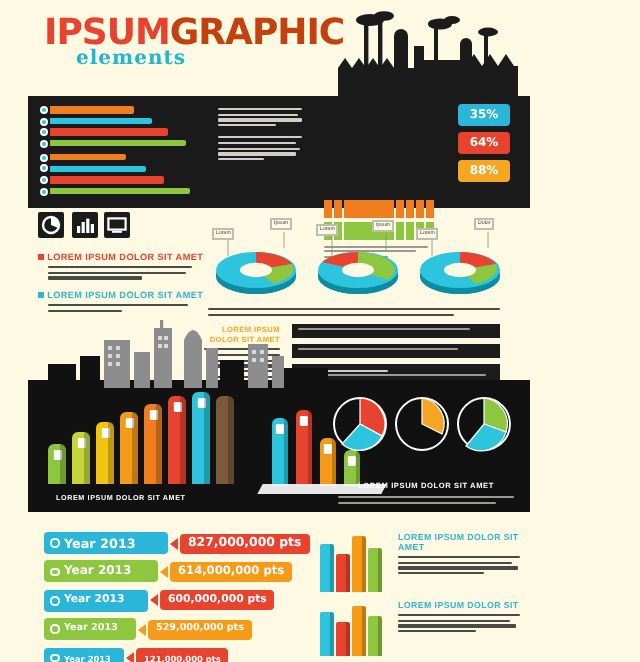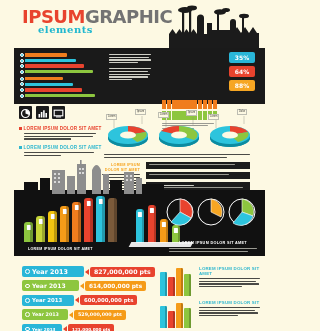--- a/index.html
+++ b/index.html
@@ -19,21 +19,21 @@
   .lorem-lines{display:flex;flex-direction:column;gap:1.4px;}
   .ll{height:1.3px;background:#9a9a92;border-radius:.5px;}
   .ll.dk{background:#4a4a46;}
   .ll.lt{background:#cfcfc6;}
 
   
   #header{position:absolute;left:0;top:0;width:265px;height:48px;background:#fdf9e3;}
   #title-wrap{position:absolute;left:22px;top:8px;}
   #title-main{font-family:"DejaVu Sans",sans-serif;font-weight:bold;font-size:18px;letter-spacing:-0.5px;line-height:18px;white-space:nowrap;}
   #title-main .info{color:#e8432e;}
-  #title-main .graphic{color:#737373;}
+  #title-main .graphic{color:#c2410c;}
   #title-sub{font-family:"DejaVu Serif",serif;font-weight:bold;font-size:10px;color:#1fb7cf;letter-spacing:.5px;margin-top:-2px;margin-left:16px;}
 
   
   #factory{position:absolute;left:145px;top:4px;width:118px;height:44px;}
 
   
   #top-panel{left:14px;top:48px;width:251px;height:56px;background:#1a1a1a;}
   .hbar-group{position:absolute;}
   .hbar-row{display:flex;align-items:center;height:4px;margin-bottom:1.6px;}
   .hbar-dot{width:4px;height:4px;border-radius:50%;background:#2dc4dd;border:1px solid #fff;box-sizing:border-box;flex:none;margin-right:1px;}

